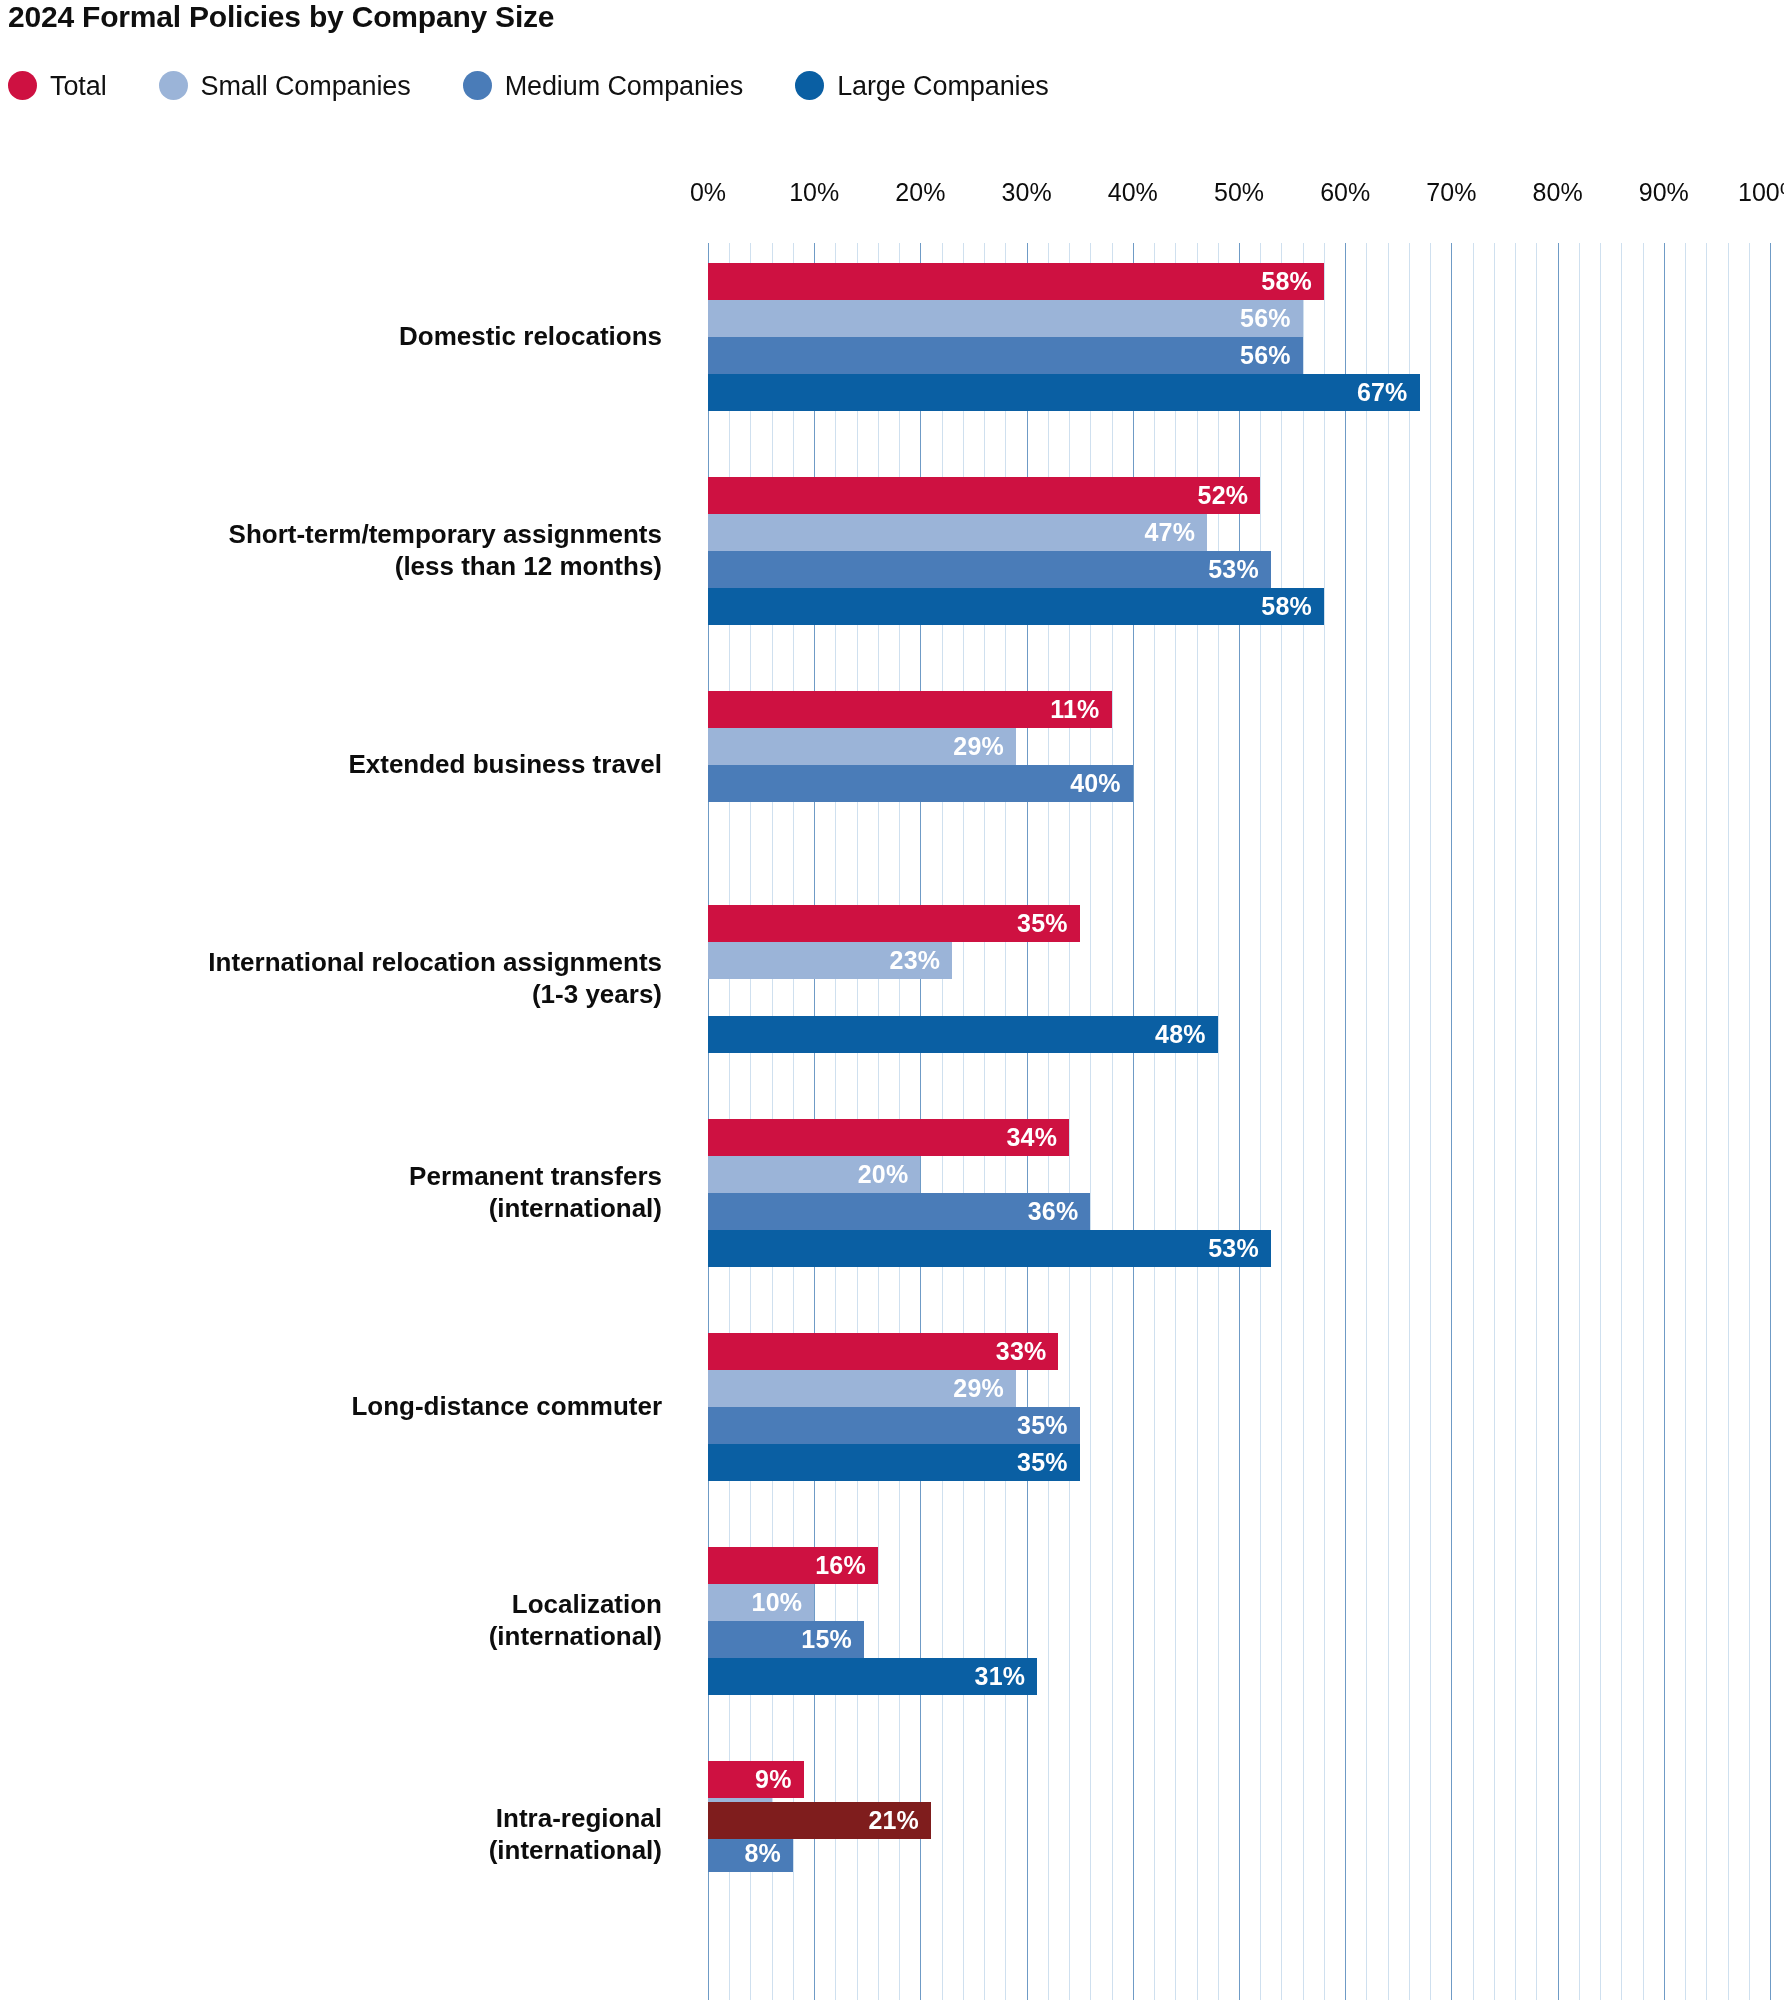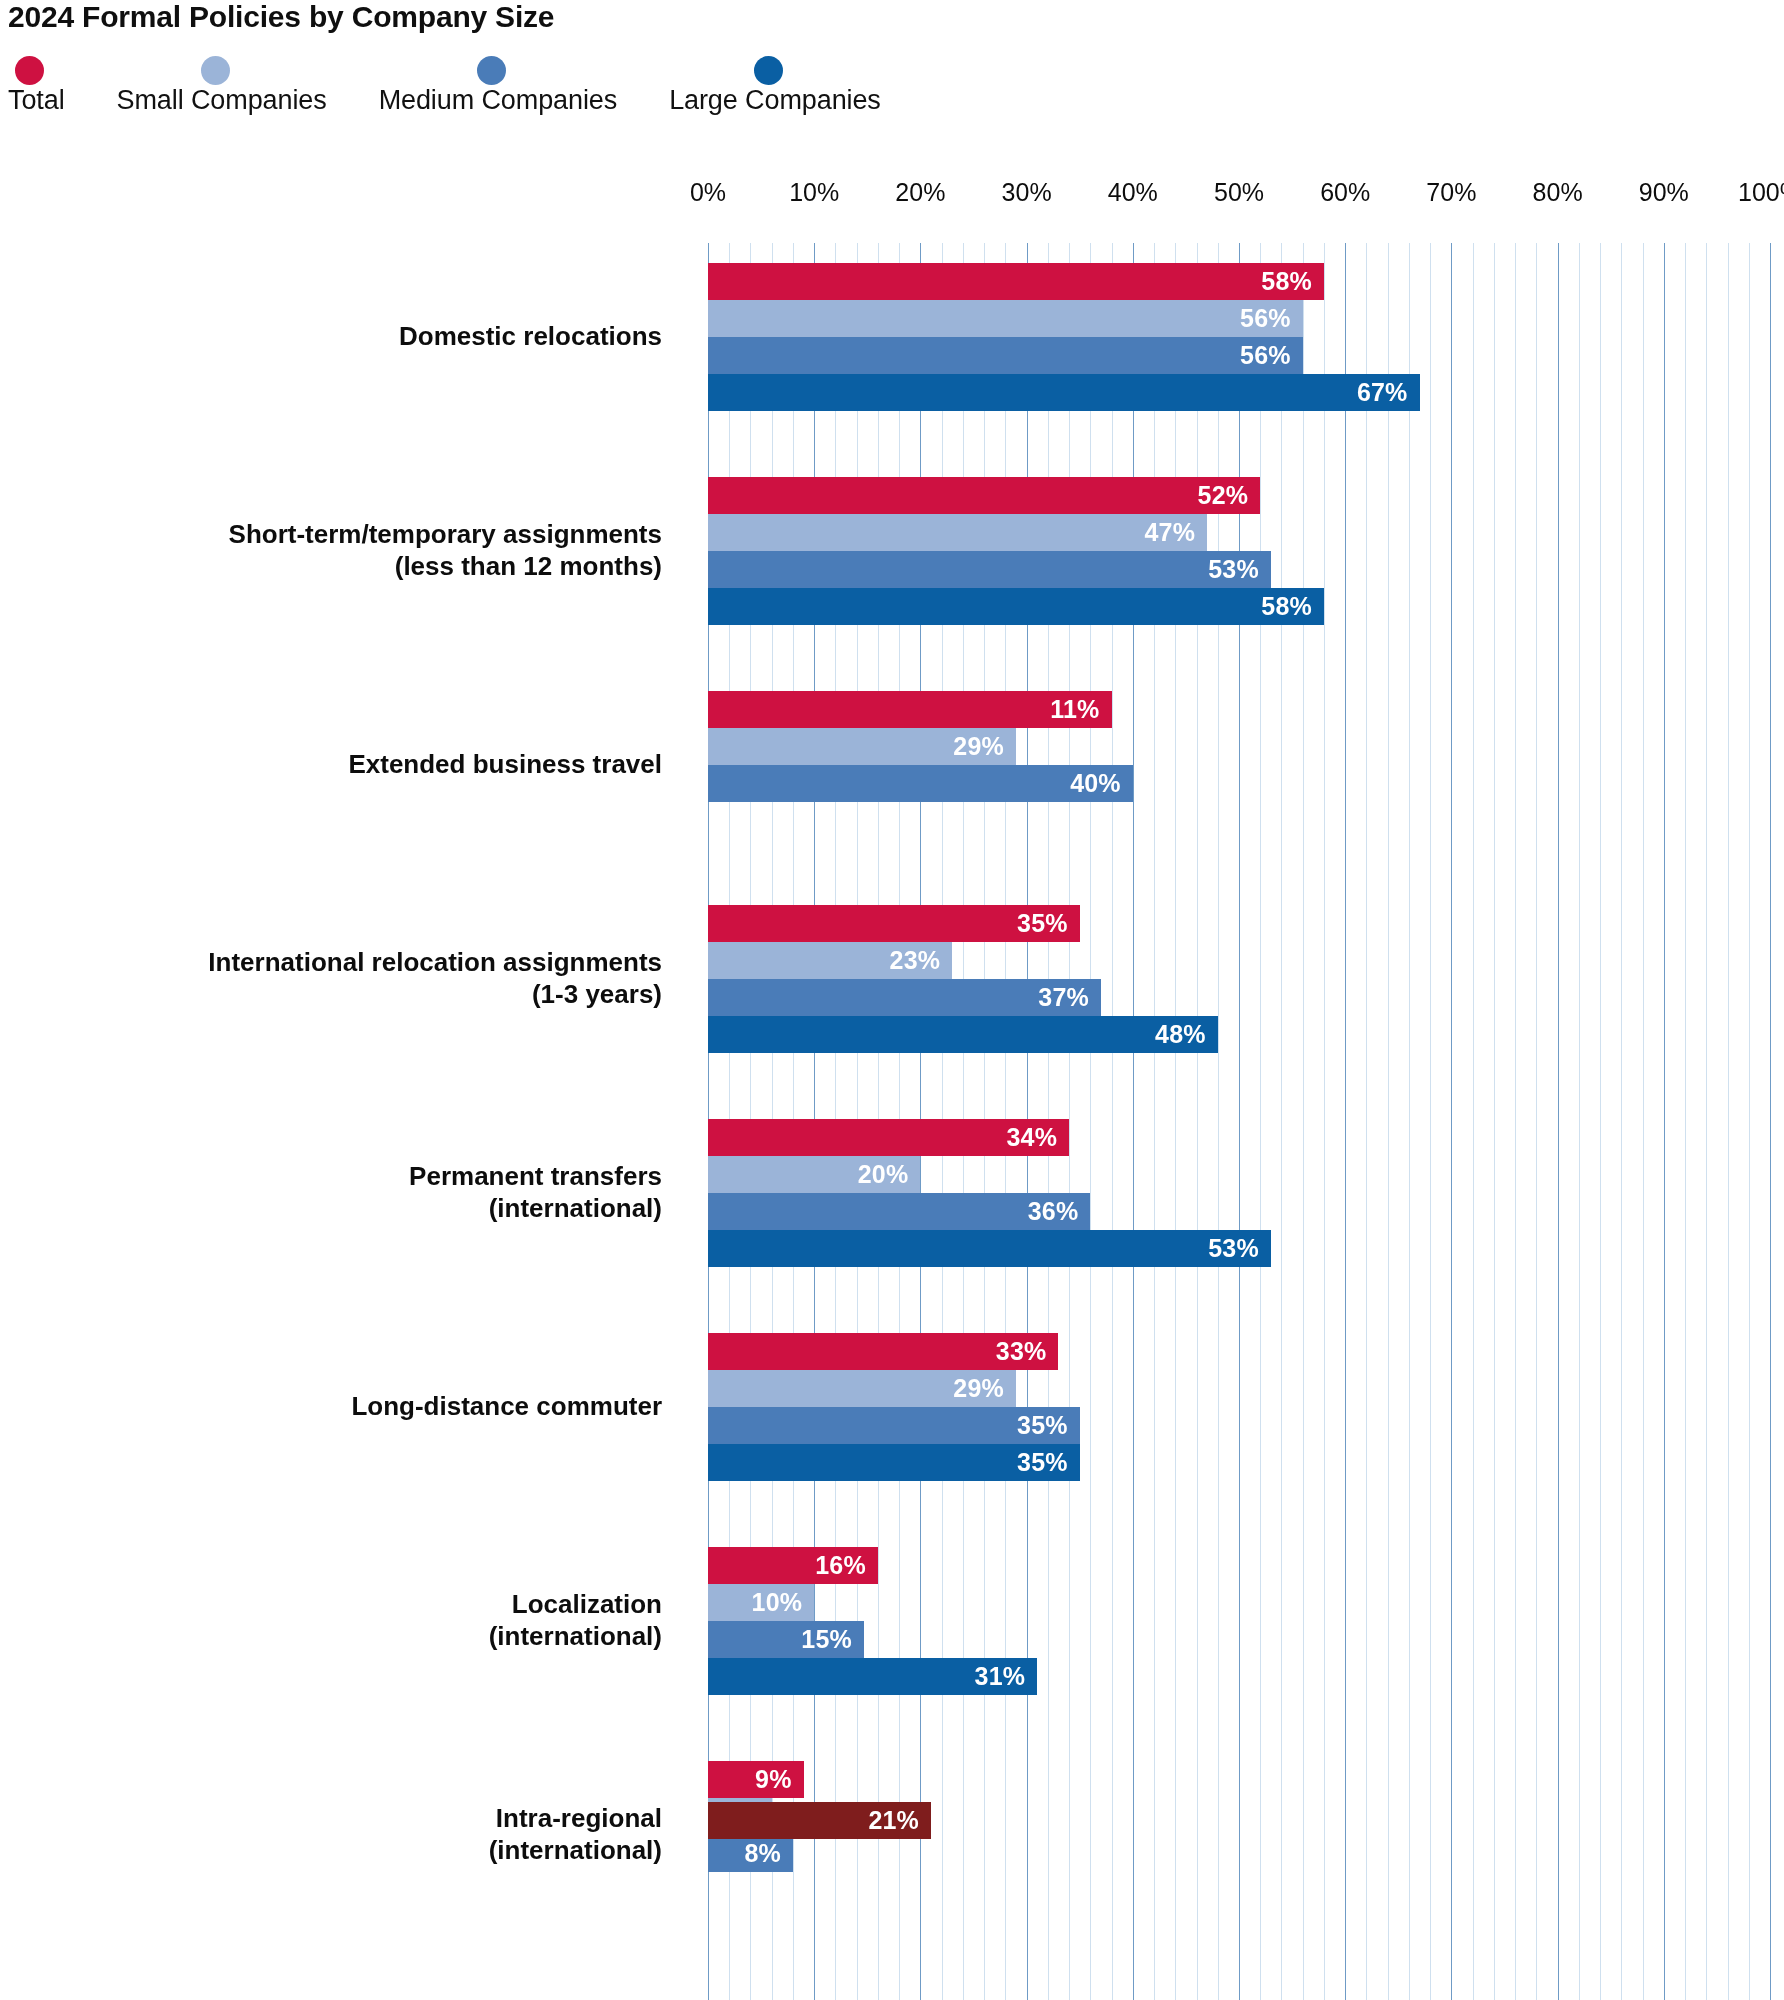--- a/index.html
+++ b/index.html
@@ -32,24 +32,23 @@
   #legend {
     position: absolute;
     left: 8px;
     top: 66px;
     display: flex;
     align-items: center;
     height: 40px;
   }
   .legend-item {
     display: flex;
-    align-items: center;
+    align-items: flex-start;
     margin-right: 52px;
     white-space: nowrap;
-    flex-direction: column;
   }
   .legend-swatch {
     width: 29px;
     height: 29px;
     border-radius: 50%;
     margin-right: 13px;
     flex: 0 0 auto;
   }
   .legend-label {
     font-size: 27px;
@@ -272,23 +271,20 @@
     </div>
     <div class="bar" style="top: 522px; height: 37px; width: 424.8px; background: rgb(74, 124, 184);">
       <span class="bar-value">40%</span>
     </div>
     <div class="bar" style="top: 662px; height: 37px; width: 371.7px; background: rgb(206, 17, 65);">
       <span class="bar-value">35%</span>
     </div>
     <div class="bar" style="top: 699px; height: 37px; width: 244.26px; background: rgb(155, 180, 216);">
       <span class="bar-value">23%</span>
     </div>
-    <div class="bar" style="top: 736px; height: 37px; width: 392.94px; background: rgb(74, 124, 184);">
-      <span class="bar-value">37%</span>
-    </div>
     <div class="bar" style="top: 773px; height: 37px; width: 509.76px; background: rgb(10, 95, 163);">
       <span class="bar-value">48%</span>
     </div>
     <div class="bar" style="top: 876px; height: 37px; width: 361.08px; background: rgb(206, 17, 65);">
       <span class="bar-value">34%</span>
     </div>
     <div class="bar" style="top: 913px; height: 37px; width: 212.4px; background: rgb(155, 180, 216);">
       <span class="bar-value">20%</span>
     </div>
     <div class="bar" style="top: 950px; height: 37px; width: 382.32px; background: rgb(74, 124, 184);">

